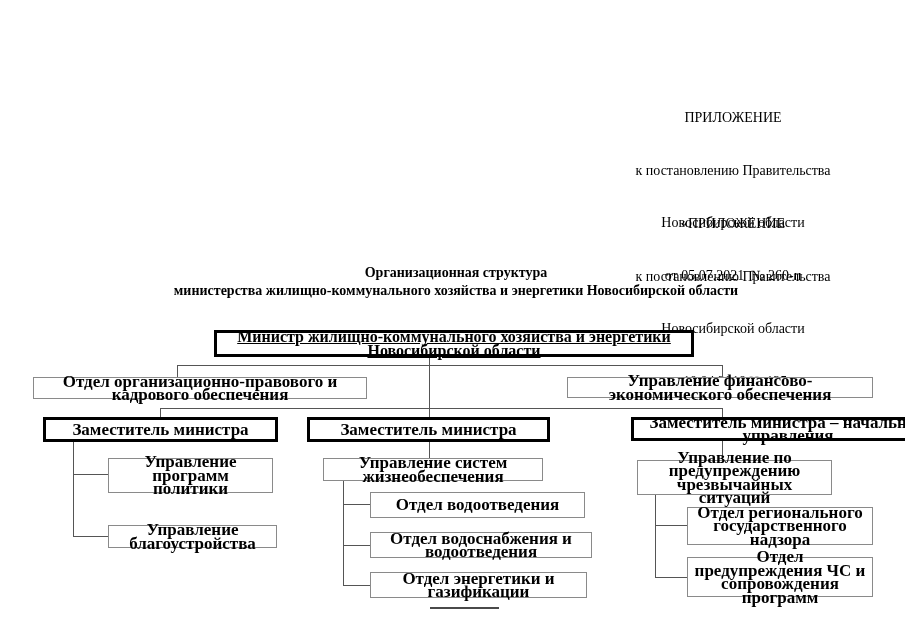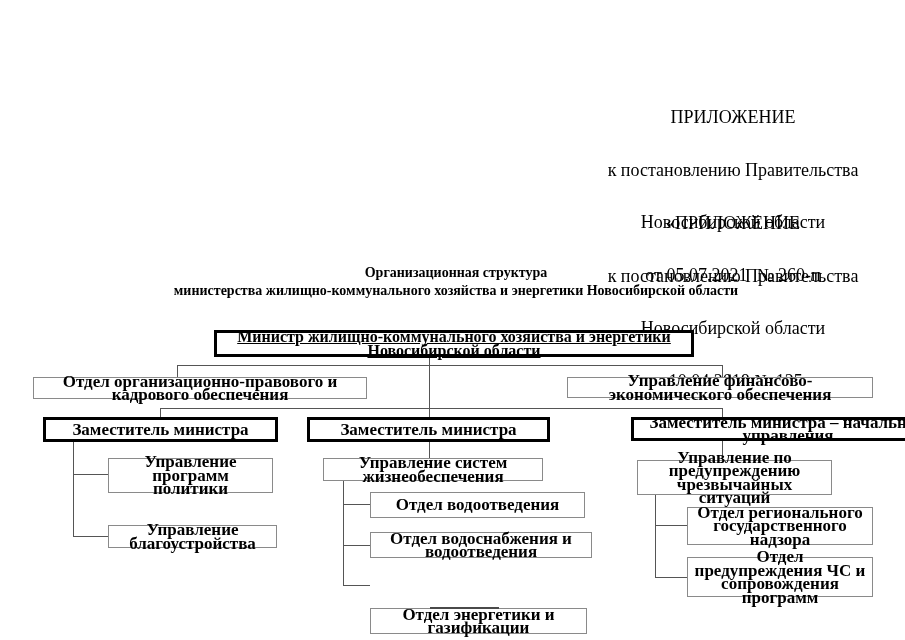--- a/index.html
+++ b/index.html
@@ -19,21 +19,21 @@
     position:relative;
     width:905px;height:640px;
     background:var(--bg);
     overflow:hidden;
     margin:0 auto;
   }
   .hdr{
     position:absolute;
     left:583px;width:300px;
     text-align:center;
-    font-size:18px;line-height:17.5px;
+    font-size:14px;line-height:17.5px;
     white-space:pre-wrap;
   }
   .hdr1{top:74px;}
   .hdr2{top:180px;}
   .doc-title{
     position:absolute;
     left:56px;top:264px;width:800px;
     text-align:center;
     font-weight:bold;
     font-size:14px;line-height:17.5px;
@@ -134,21 +134,21 @@
 
   <div class="box" style="left:323px;top:458px;width:220px;height:23px;">
     <span>Управление систем жизнеобеспечения</span>
   </div>
   <div class="box" style="left:370px;top:492px;width:215px;height:26px;">
     <span>Отдел водоотведения</span>
   </div>
   <div class="box" style="left:370px;top:532px;width:222px;height:26px;">
     <span>Отдел водоснабжения и водоотведения</span>
   </div>
-  <div class="box" style="left:370px;top:572px;width:217px;height:26px;margin-top:36px;">
+  <div class="box" style="left:370px;top:572px;width:217px;height:26px;">
     <span>Отдел энергетики и газификации</span>
   </div>
 
   <div class="box" style="left:637px;top:460px;width:195px;height:35px;">
     <span>Управление по предупреждению чрезвычайных ситуаций</span>
   </div>
   <div class="box" style="left:687px;top:507px;width:186px;height:38px;">
     <span>Отдел регионального государственного надзора</span>
   </div>
   <div class="box" style="left:687px;top:557px;width:186px;height:40px;">

